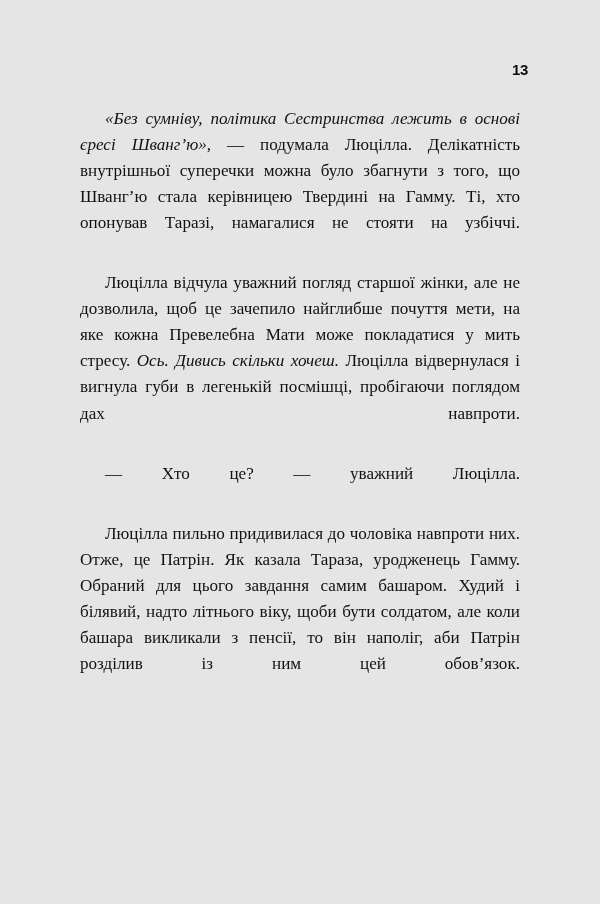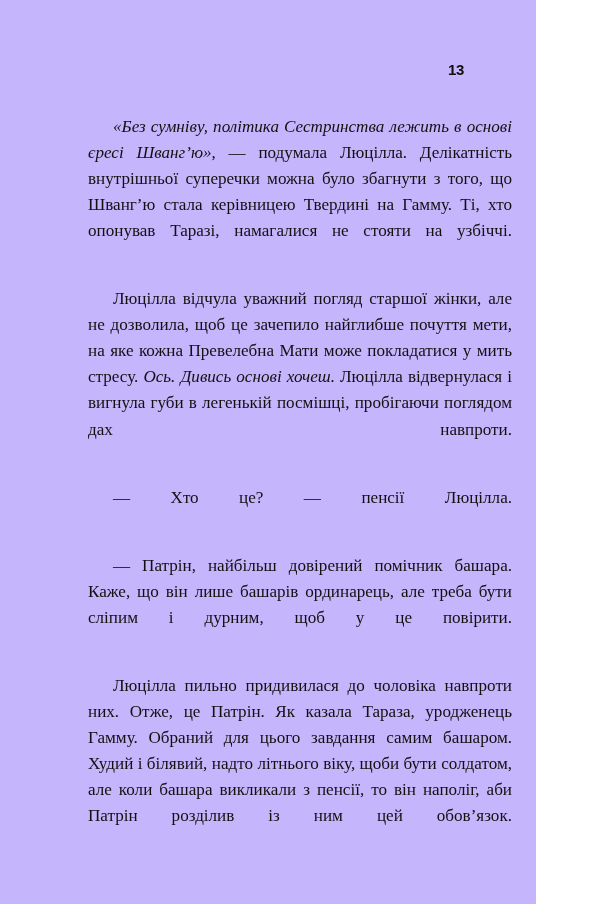--- a/index.html
+++ b/index.html
@@ -3,23 +3,23 @@
 <meta charset="utf-8">
 <style>
   html, body {
     margin: 0;
     padding: 0;
     background: #ffffff;
   }
 
   .page {
     position: relative;
-    width: 536px;
+    width: 600px;
     height: 904px;
-    background: #c4b5fd;
+    background: #e5e5e5;
     overflow: hidden;
     box-sizing: border-box;
   }
 
   
   .folio {
     position: absolute;
     top: 62px;
     left: 0;
     right: 72px;
@@ -42,21 +42,21 @@
     font-size: 17.1px;
     line-height: 26.05px;
     color: #121110;
     text-align: justify;
     text-justify: inter-word;
     -webkit-hyphens: none;
     hyphens: none;
   }
 
   .para {
-    margin: 16px;
+    margin: 8px;
     text-indent: 25px;
     text-align: justify;
   }
 
   
   .para:after {
     content: "";
     display: inline-block;
     width: 100%;
   }
@@ -70,19 +70,18 @@
 </style>
 </head>
 <body>
 
 <div class="page">
 
   <div class="folio">13</div>
 
   <div class="textblock">
       <p class="para"><i>«Без сумніву, політика Сестринства лежить в основі єресі Шванг’ю»</i><span>, — подумала Люцілла. Делікатність внутрішньої суперечки можна було збагнути з того, що Шванг’ю стала керівницею Твердині на Гамму. Ті, хто опонував Таразі, намагалися не стояти на узбіччі.</span></p>
-      <p class="para"><span>Люцілла відчула уважний погляд старшої жінки, але не дозволила, щоб це зачепило найглибше почуття мети, на яке кожна Превелебна Мати може покладатися у мить стресу. </span><i>Ось. Дивись основі хочеш.</i><span> Люцілла відвернулася і вигнула губи в легенькій посмішці, пробігаючи поглядом дах навпроти.</span></p>
-      <p class="para dialogue"><span>— Хто це? — пенсії Люцілла.</span></p>
-      <p class="para dialogue"><span>— Патрін, найбільш довірений помічник башара. Каже, що він лише башарів ординарець, але треба бути сліпим і дурним, щоб у це повірити.</span></p>
+      <p class="para"><span>Люцілла відчула уважний погляд старшої жінки, але не дозволила, щоб це зачепило найглибше почуття мети, на яке кожна Превелебна Мати може покладатися у мить стресу. </span><i>Ось. Дивись скільки хочеш.</i><span> Люцілла відвернулася і вигнула губи в легенькій посмішці, пробігаючи поглядом дах навпроти.</span></p>
+      <p class="para dialogue"><span>— Хто це? — уважний Люцілла.</span></p>
       <p class="para"><span>Люцілла пильно придивилася до чоловіка навпроти них. Отже, це Патрін. Як казала Тараза, уродженець Гамму. Обраний для цього завдання самим башаром. Худий і білявий, надто літнього віку, щоби бути солдатом, але коли башара викликали з пенсії, то він наполіг, аби Патрін розділив із ним цей обов’язок.</span></p>
     </div>
 
 </div>
 
 </body></html>

